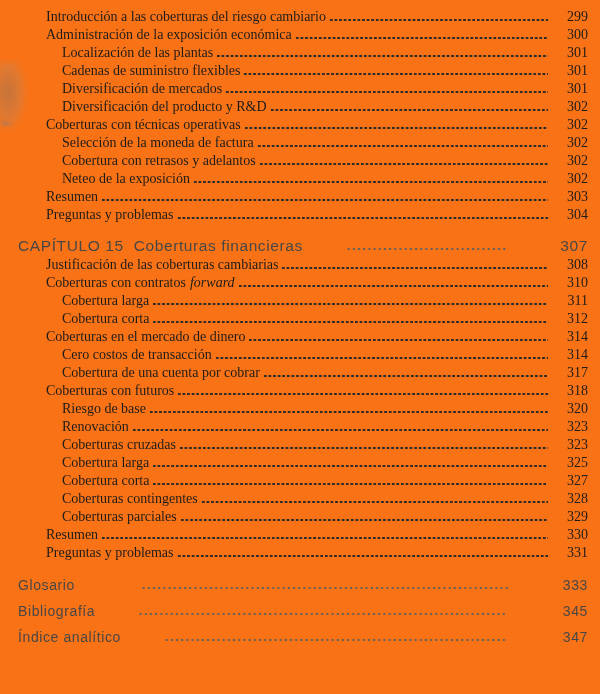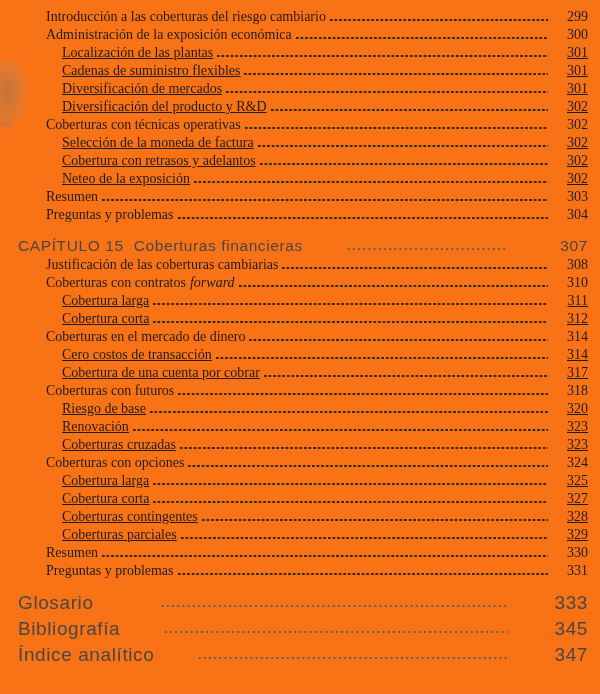--- a/index.html
+++ b/index.html
@@ -81,42 +81,42 @@
     text-align: right;
     white-space: nowrap;
   }
 
   
   .lvl1, .lvl2 {
     font-size: 14px;
     line-height: 18px;
   }
   .lvl1 { padding-left: 46px; }
-  .lvl2 { padding-left: 62px; text-decoration: underline; }
+  .lvl2 { padding-left: 62px; }
 
   
   .sans-row {
     font-family: "Liberation Sans", sans-serif;
     color: #474747;
     letter-spacing: 0.6px;
     padding-left: 18px;
     gap: 40px;
   }
   .sans-row .leader {
     background-image: radial-gradient(circle, #5f5f5f 1.05px, rgba(0,0,0,0) 1.45px);
     background-size: 5.2px 4px;
   }
   .chapter {
     margin-top: 12px;
     font-size: 15.5px;
     line-height: 20px;
   }
   .chapter .leader { margin-bottom: 4px; }
   .backmatter {
-    font-size: 19px;
+    font-size: 14px;
     line-height: 26px;
   }
   .backmatter .leader { margin-bottom: 7px; }
   .backmatter:first-of-type { margin-top: 0; }
   .bm-gap { margin-top: 10px; }
   .wide-gap .leader { margin-left: 26px; }
 </style>
 </head>
 <body>
 
@@ -237,25 +237,20 @@
       <div class="row lvl2">
     <span class="label"><span class="t">Renovación</span><span class="t2"></span><i class="it"></i></span>
     <span class="leader"></span>
     <span class="pagenum">323</span>
   </div>
       <div class="row lvl2">
     <span class="label"><span class="t">Coberturas cruzadas</span><span class="t2"></span><i class="it"></i></span>
     <span class="leader"></span>
     <span class="pagenum">323</span>
   </div>
-      <div class="row lvl1">
-    <span class="label"><span class="t">Coberturas con opciones</span><span class="t2"></span><i class="it"></i></span>
-    <span class="leader"></span>
-    <span class="pagenum">324</span>
-  </div>
       <div class="row lvl2">
     <span class="label"><span class="t">Cobertura larga</span><span class="t2"></span><i class="it"></i></span>
     <span class="leader"></span>
     <span class="pagenum">325</span>
   </div>
       <div class="row lvl2">
     <span class="label"><span class="t">Cobertura corta</span><span class="t2"></span><i class="it"></i></span>
     <span class="leader"></span>
     <span class="pagenum">327</span>
   </div>

